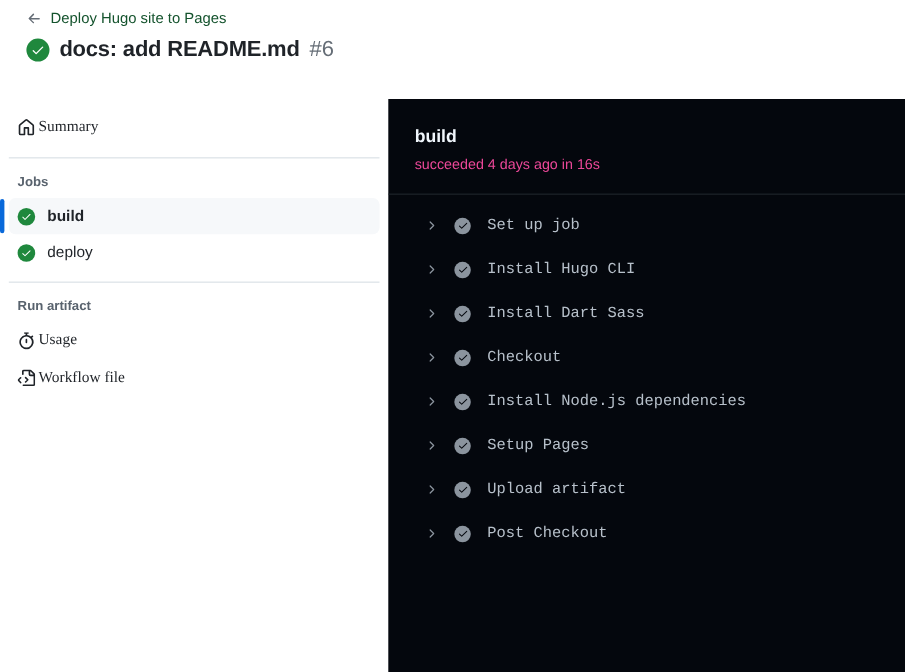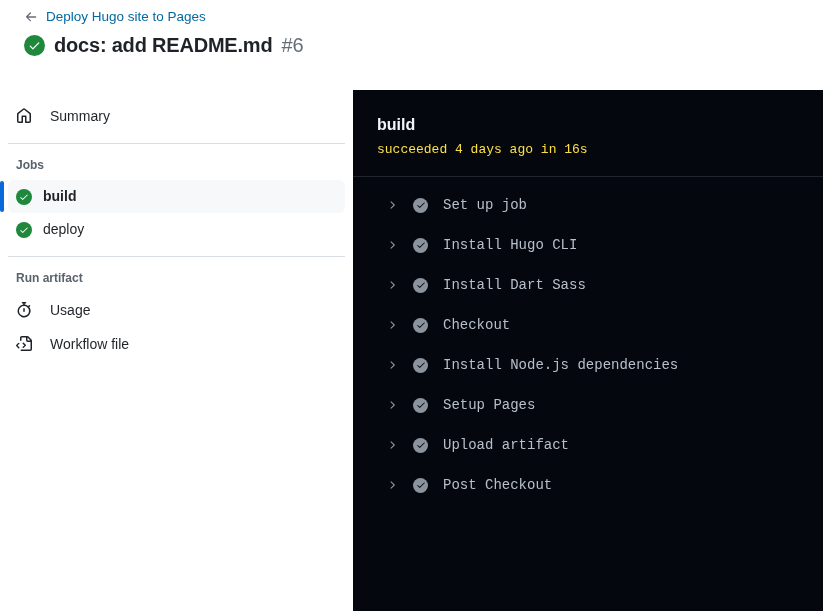--- a/index.html
+++ b/index.html
@@ -16,21 +16,21 @@
   
   .topbar { position:absolute; left:0; top:0; width:353px; height:90px; background:#ffffff; }
 
   .breadcrumb {
     position:absolute; left:24px; top:8px;
     display:flex; align-items:center; gap:8px;
     font-size:13.5px; color:#656d76; line-height:18px;
     cursor:pointer;
   }
   .breadcrumb .back-arrow { display:inline-flex; width:14px; height:14px; color:#656d76; }
-  .breadcrumb-label { color:#0369a1; }
+  .breadcrumb-label { color:#14532d; }
 
   .run-title-row {
     position:absolute; left:24px; top:32px;
     display:flex; align-items:center; gap:9px;
   }
   .status-check-green {
     width:21px; height:21px; border-radius:50%;
     background:#1f883d; display:inline-flex;
     align-items:center; justify-content:center; flex:0 0 auto;
   }
@@ -38,25 +38,26 @@
   .run-title {
     font-size:20px; font-weight:bold; color:#1f2328;
     letter-spacing:-0.2px; line-height:26px; white-space:nowrap;
   }
   .run-number { font-size:20px; font-weight:normal; color:#656d76; line-height:26px; }
 
   
   .sidebar { position:absolute; left:0; top:90px; width:353px; bottom:0; background:#ffffff; padding:0; }
 
   .nav-item {
-    display:flex; align-items:center; gap:18px;
+    display:flex; align-items:center; gap:3px;
     margin:0 8px; padding:7px 8px;
     border-radius:6px; cursor:pointer;
     font-size:14px; color:#1f2328; line-height:20px;
     position:relative;
+    font-family:Liberation Serif, serif;
   }
   .nav-item .nav-icon { display:inline-flex; width:16px; height:16px; color:#1f2328; flex:0 0 auto; }
 
   .summary-row { margin-top:9px; }
 
   .divider { height:1px; background:#d8dee4; margin:10px 8px 10px 8px; }
 
   .section-label {
     font-size:12px; font-weight:bold; color:#59636e;
     padding:2px 16px 6px 16px; line-height:18px;
@@ -81,21 +82,21 @@
   }
   .job-check svg { width:10px; height:10px; }
 
   
   .logpanel {
     position:absolute; left:353px; top:90px; right:0; bottom:0;
     background:#04070d; overflow:hidden;
   }
   .log-header { padding:24px 24px 17px 24px; }
   .log-header-title { font-size:16px; font-weight:bold; color:#f0f6fc; line-height:22px; }
-  .log-header-sub { font-size:13px; color:#fde047; line-height:19px; margin-top:4px;font-family:Liberation Mono, monospace; }
+  .log-header-sub { font-size:13px; color:#ec4899; line-height:19px; margin-top:4px; }
   .log-header-rule { height:1px; background:#20262d; }
 
   .steps { padding-top:8px;font-family:Liberation Mono, monospace; }
   .step-row {
     display:flex; align-items:center;
     height:40px; padding-left:33px; cursor:pointer;
   }
   .step-chevron {
     width:12px; height:12px; color:#8b949e; flex:0 0 auto;
     display:inline-flex; align-items:center; justify-content:center;

